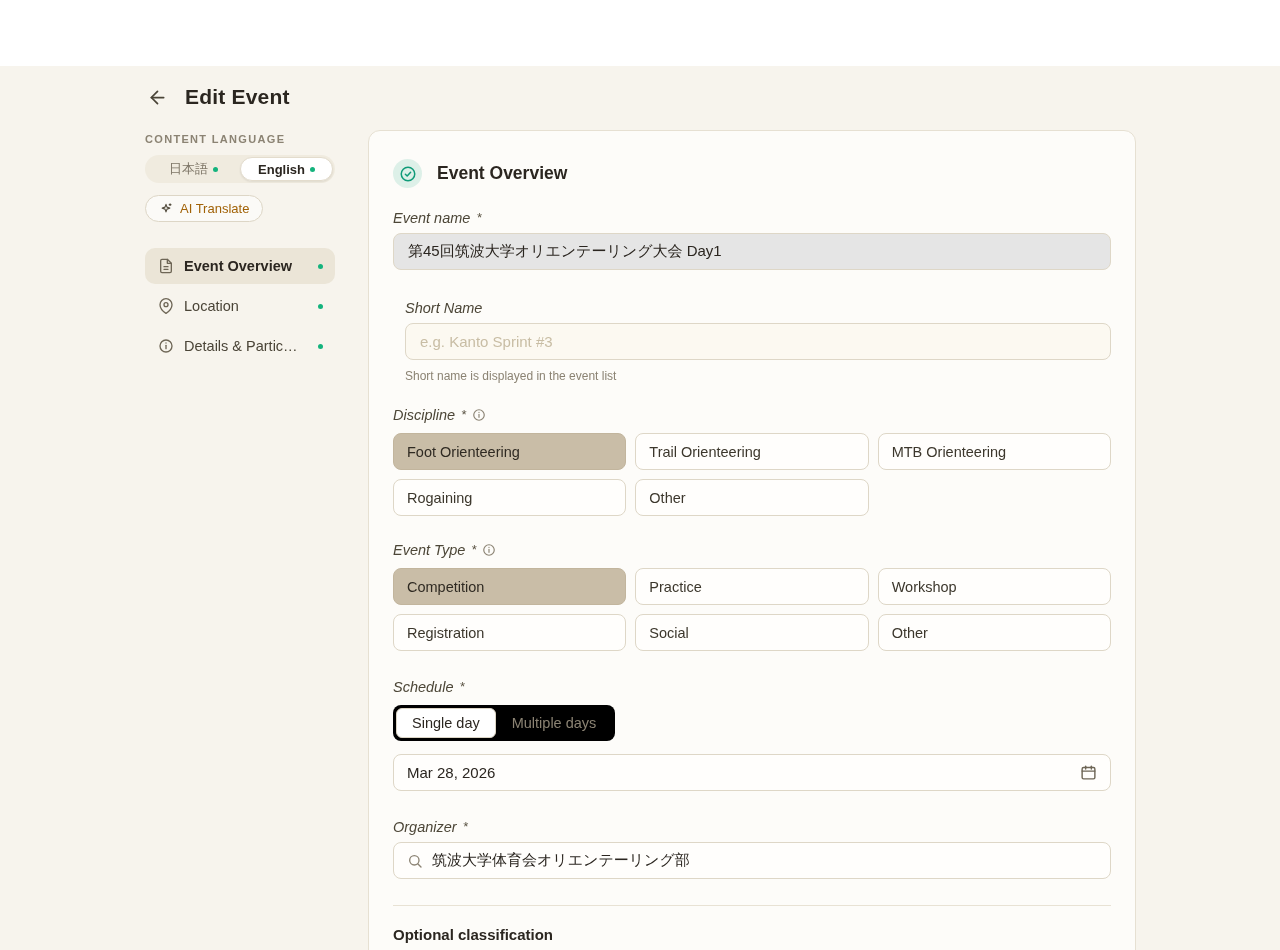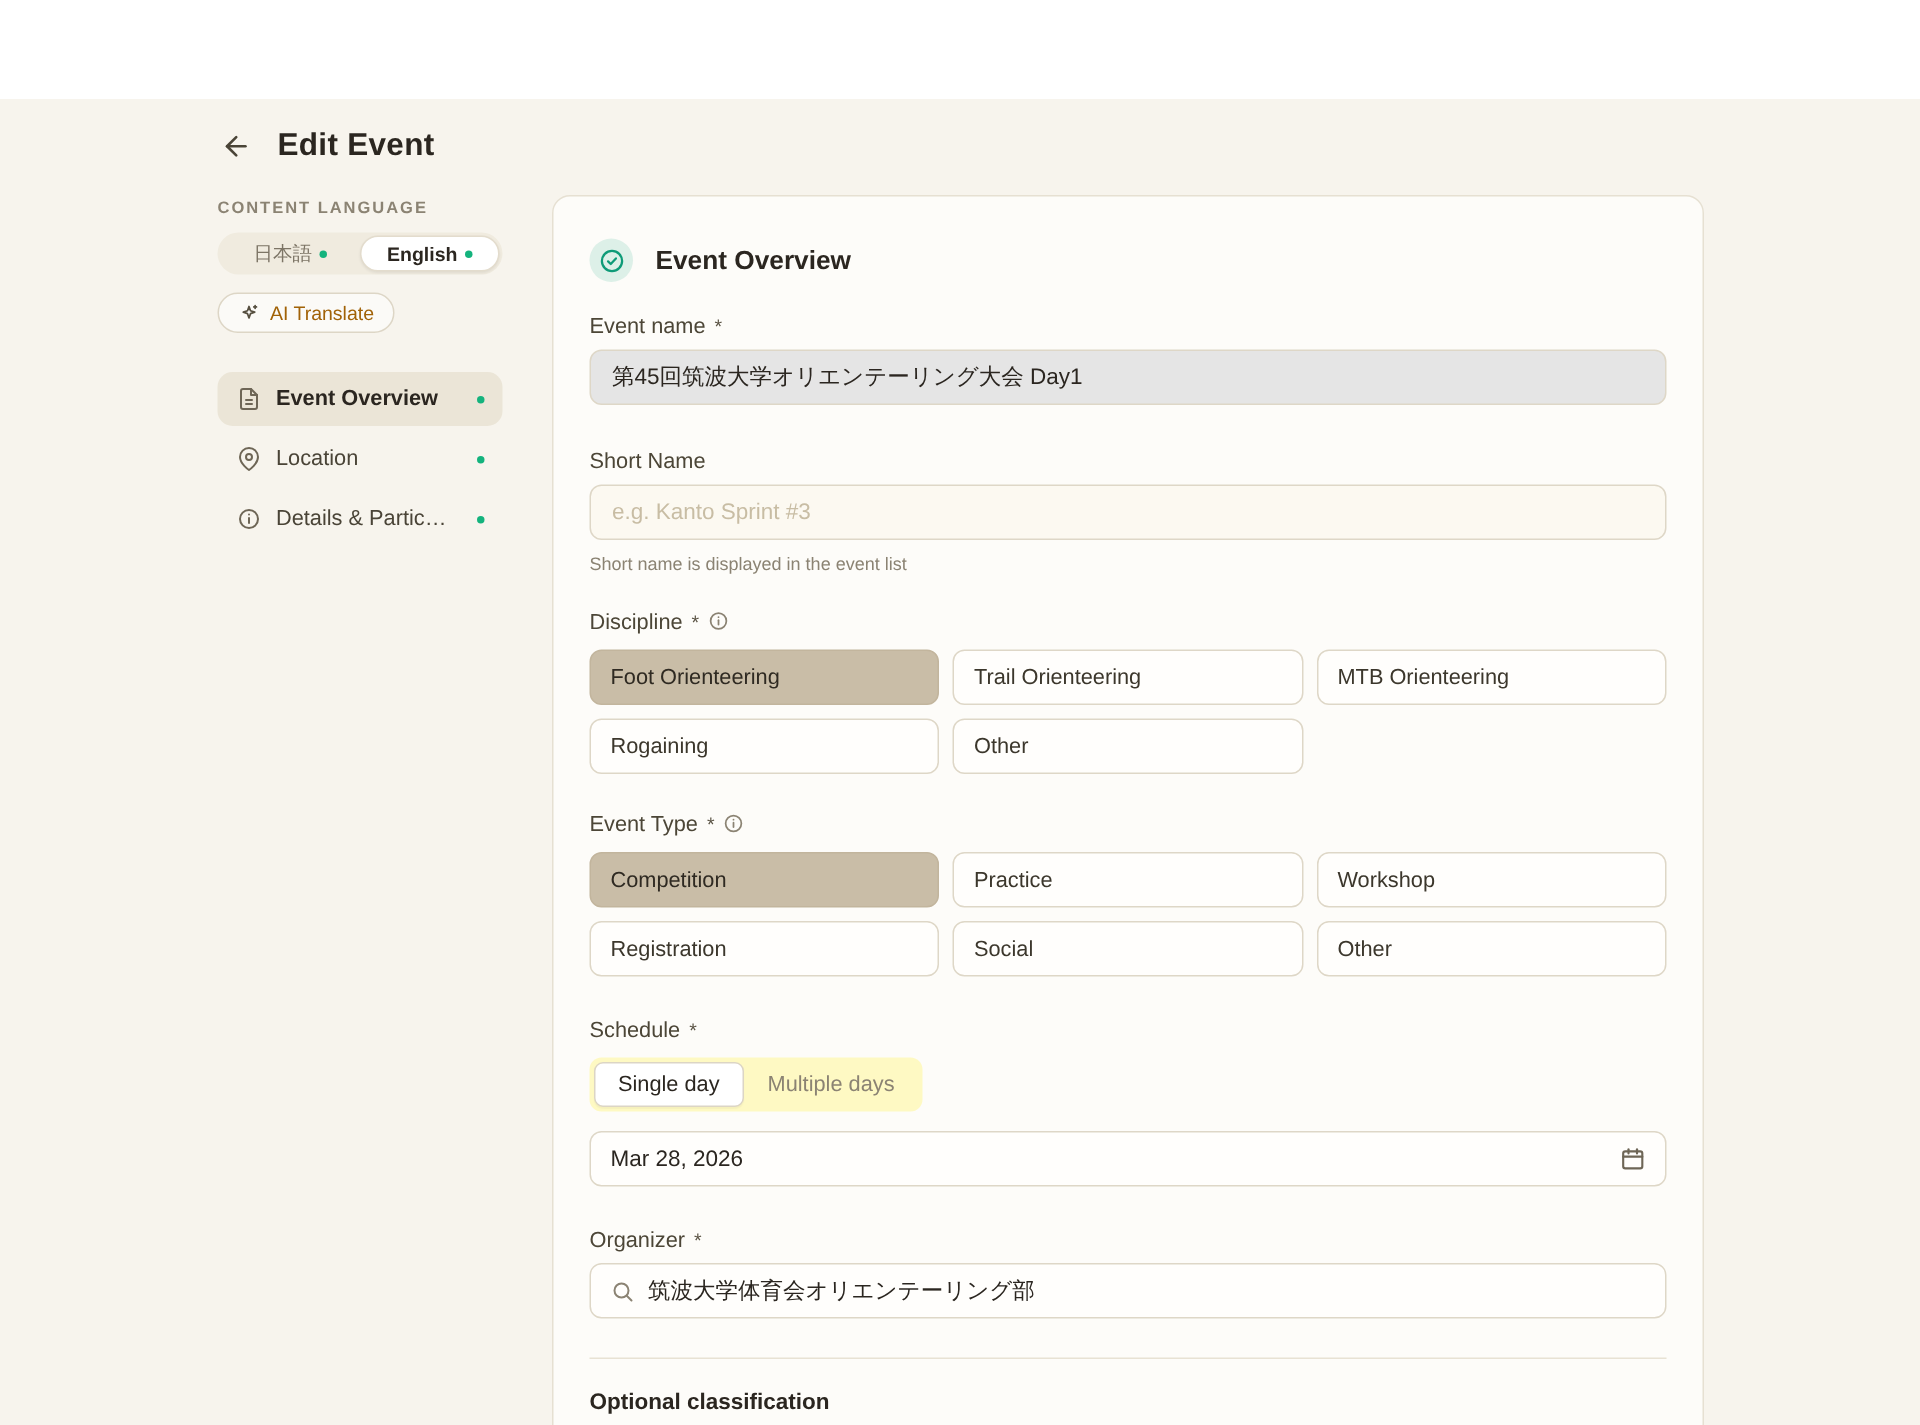--- a/index.html
+++ b/index.html
@@ -31,42 +31,42 @@
   .nav-item .icon { display: flex; color: #6e6656; flex: none; }
   .nav-item .nav-dot { margin-left: auto; }
   .nav-item .nav-label { white-space: nowrap; overflow: hidden; }
 
   
   .card { position: absolute; left: 368px; top: 130px; width: 768px; min-height: 900px; background: #fdfcf9; border: 1px solid #e6e0d2; border-radius: 12px; padding: 28px 24px 40px; }
   .card-header { display: flex; align-items: center; gap: 15px; }
   .check-circle { width: 29px; height: 29px; border-radius: 50%; background: #ddf0e8; display: flex; align-items: center; justify-content: center; flex: none; }
   .card-title { font-size: 17.5px; font-weight: 700; color: #2b2620; }
 
-  .field-label { font-size: 14.5px; line-height: 16px; color: #4c4637; display: flex; gap: 6px; }
+  .field-label { font-size: 14.5px; line-height: 16px; color: #4c4637; display: flex; align-items: center; gap: 6px; font-style: italic; }
   .req { font-size: 13px; color: #5a5344; }
 
   .text-input { width: 100%; height: 37px; border: 1px solid #ded7c7; border-radius: 8px; background: #e5e5e5; padding: 0 14px; font-size: 15px; color: #2b2620; font-family: inherit; outline: none; }
   .text-input.cream { background: #fcf9f1; }
   .text-input.cream::placeholder { color: #c8bda4; }
   .helper { margin-top: 9px; font-size: 12px; color: #8b8373; }
 
   .sec-eventname { margin-top: 22px; }
   .sec-eventname .text-input { margin-top: 7px; }
-  .sec-shortname { margin-top: 30px; }
+  .sec-shortname { margin-top: 30px; margin-left: 12px; }
   .sec-shortname .text-input { margin-top: 7px; }
   .sec-discipline { margin-top: 24px; }
   .sec-eventtype { margin-top: 26px; }
   .sec-schedule { margin-top: 28px; }
   .sec-organizer { margin-top: 28px; }
 
   .opt-grid { margin-top: 10px; display: grid; grid-template-columns: repeat(3, 1fr); gap: 9px; }
   .opt { height: 37px; border: 1px solid #ded7c7; border-radius: 8px; background: #fffefc; display: flex; align-items: center; padding: 0 13px; font-size: 14.5px; color: #3c372c; cursor: pointer; font-family: inherit; text-align: left; }
   .opt.selected { background: #c9bda7; border-color: #c2b59d; color: #2f2a22; }
 
-  .segmented { margin-top: 10px; display: inline-flex; align-items: center; background: #fef9c3; border-radius: 8px; padding: 3px; }
+  .segmented { margin-top: 10px; display: inline-flex; align-items: center; background: #000000; border-radius: 8px; padding: 3px; }
   .seg { height: 30px; display: flex; align-items: center; padding: 0 15px; font-size: 14.5px; color: #8b8373; border-radius: 6px; border: 1px solid transparent; background: none; cursor: pointer; font-family: inherit; }
   .seg.selected { background: #ffffff; border: 1px solid #dcd5c5; color: #2b2620; box-shadow: 0 1px 1px rgba(0,0,0,.04); }
 
   .composite-input { margin-top: 13px; height: 37px; width: 100%; border: 1px solid #ded7c7; border-radius: 8px; background: #fffefc; display: flex; align-items: center; padding: 0 13px; font-size: 15px; color: #2b2620; cursor: text; }
   .composite-input .trail-icon { margin-left: auto; display: flex; color: #6e6656; }
   .composite-input .lead-icon { display: flex; color: #8b8373; margin-right: 9px; }
   .sec-organizer .composite-input { margin-top: 7px; }
 
   .divider { margin-top: 26px; border-top: 1px solid #e8e2d4; }
   .optional-heading { margin-top: 20px; font-size: 15px; font-weight: 700; color: #2b2620; }

